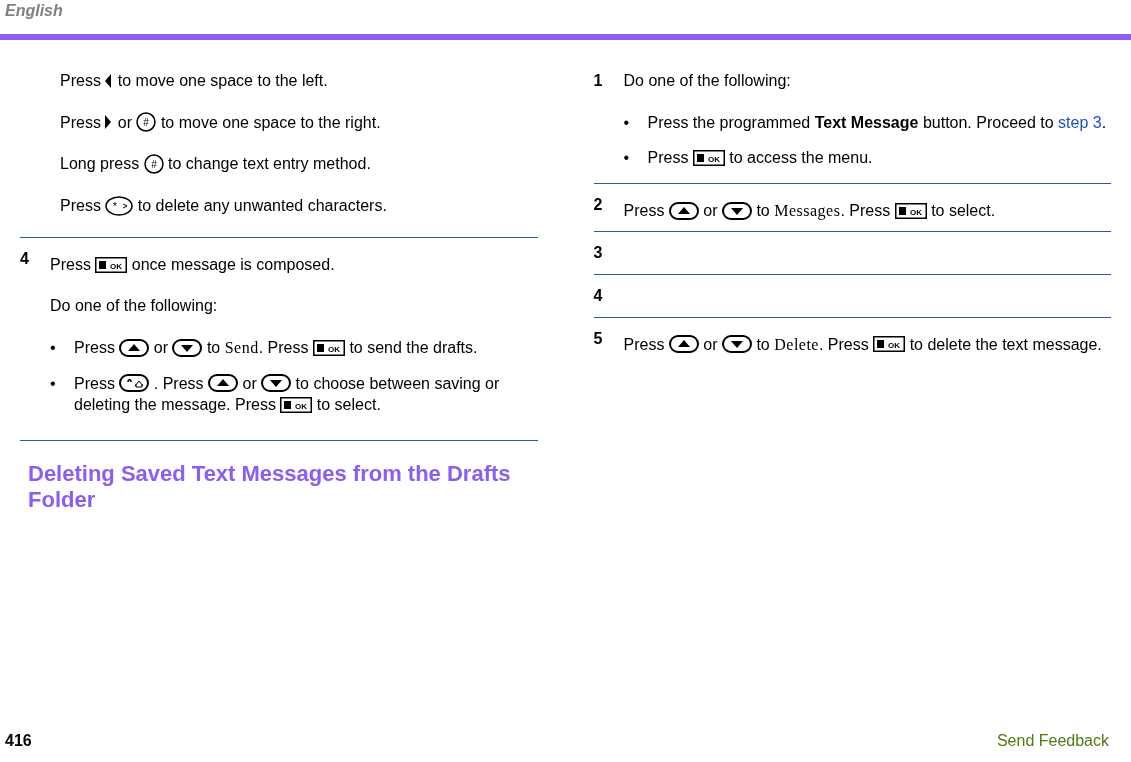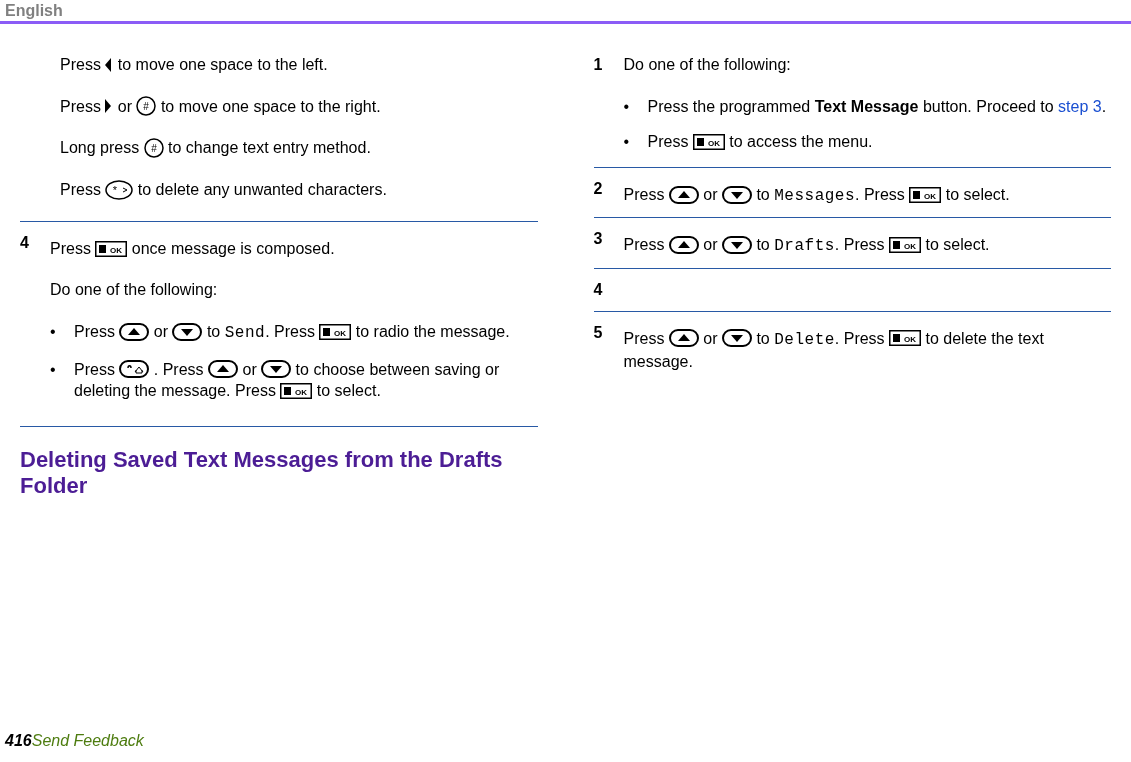--- a/index.html
+++ b/index.html
@@ -11,23 +11,24 @@
     width: 1131px;
     height: 762px;
     box-sizing: border-box;
     position: relative;
   }
   .header {
     padding: 2px 0 0 5px;
     font-weight: bold;
     color: #808080;
     font-size: 16px;
-    border-bottom: 3px solid #8b5cf6;
-    height: 24px;
+    border-bottom: 6px solid #8b5cf6;
+    height: 40px;
     box-sizing: border-box;
+    font-style: italic;
   }
   .content {
     display: flex;
     padding: 30px 20px 0 20px;
     gap: 56px;
   }
   .col {
     flex: 1;
     font-size: 16px;
     line-height: 1.35;
@@ -55,41 +56,40 @@
     margin-bottom: 14px;
   }
   .bulletrow .dot {
     width: 24px;
     flex-shrink: 0;
   }
   .bulletrow .btext {
     flex: 1;
   }
   .mono {
-    font-family: Liberation Mono, monospace;
+    font-family: Liberation Serif, serif;
     letter-spacing: 0.5px;
   }
   .link { color: #1a4fd1; text-align: right; }
   .h2 {
-    color: #4c1d95;
+    color: #8b5cf6;
     font-weight: bold;
     font-size: 22px;
     line-height: 1.2;
-    margin: 20px 0 8px 0;
+    margin: 20px 0 8px 8px;
   }
   .pagefooter {
     position: absolute;
     bottom: 12px;
     left: 0;
     right: 0;
     display: flex;
-    justify-content: flex-start;
+    justify-content: space-between;
     padding: 0 22px 0 5px;
     font-size: 16px;
-    font-style: italic;
   }
   .pagenum { font-weight: bold; }
   .feedback { color: #4d7c0f; }
   
   .icon {
     display: inline-block;
     vertical-align: middle;
     position: relative;
     top: -1px;
   }
@@ -203,21 +203,21 @@
                 </svg></span>
             <span> or </span>
             <span class="icon"><svg width="30" height="18">
                   <use href="#i-down"></use>
                 </svg></span>
             <span> to </span>
             <span class="mono">Send</span><span>. Press </span>
             <span class="icon"><svg width="32" height="16">
                   <use href="#i-ok"></use>
                 </svg></span>
-            <span> to radio the message.</span>
+            <span> to send the drafts.</span>
           </div>
         </div>
 
         <div class="bulletrow">
           <div class="dot">•</div>
           <div class="btext">
             <span>Press </span>
             <span class="icon"><svg width="30" height="18">
                   <use href="#i-home"></use>
                 </svg></span>
@@ -282,36 +282,20 @@
         <span class="mono">Messages</span><span>. Press </span>
         <span class="icon"><svg width="32" height="16">
               <use href="#i-ok"></use>
             </svg></span>
         <span> to select.</span>
       </div>
     </div>
 
     <div class="numrow">
       <div class="num">3</div>
-      <div class="body">
-        <span>Press </span>
-        <span class="icon"><svg width="30" height="18">
-              <use href="#i-up"></use>
-            </svg></span>
-        <span> or </span>
-        <span class="icon"><svg width="30" height="18">
-              <use href="#i-down"></use>
-            </svg></span>
-        <span> to </span>
-        <span class="mono">Drafts</span><span>. Press </span>
-        <span class="icon"><svg width="32" height="16">
-              <use href="#i-ok"></use>
-            </svg></span>
-        <span> to select.</span>
-      </div>
     </div>
 
     <div class="numrow">
       <div class="num">4</div>
     </div>
 
     <div class="numrow noborder">
       <div class="num">5</div>
       <div class="body">
         <span>Press </span>

